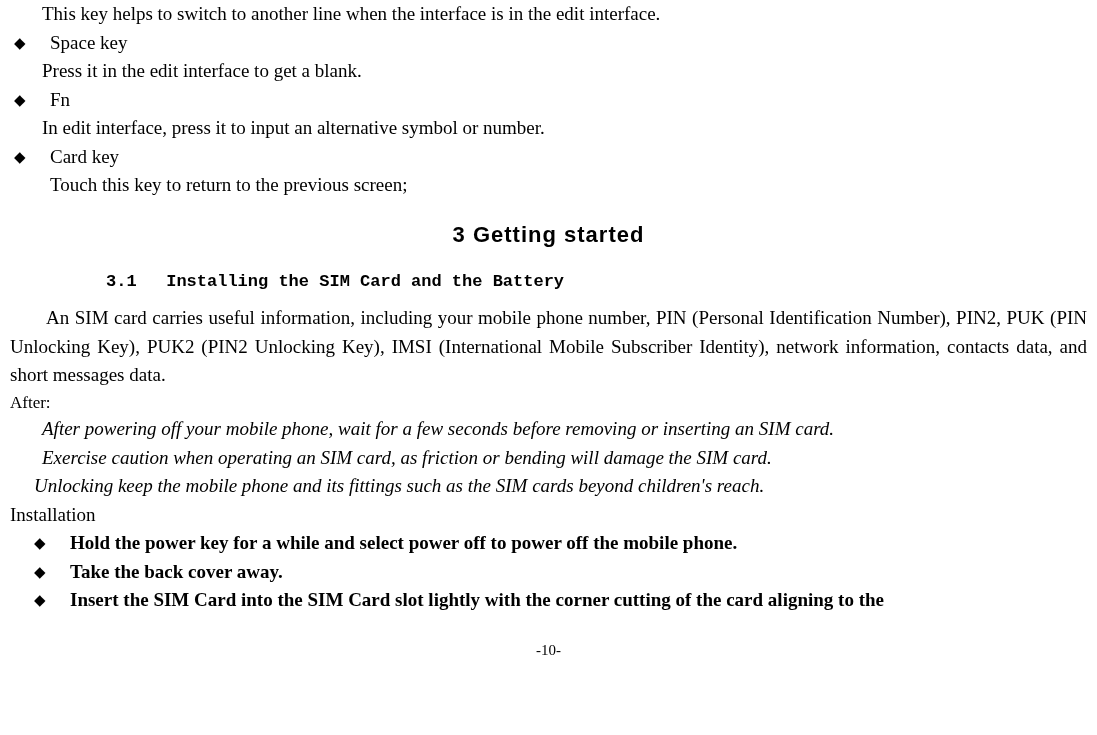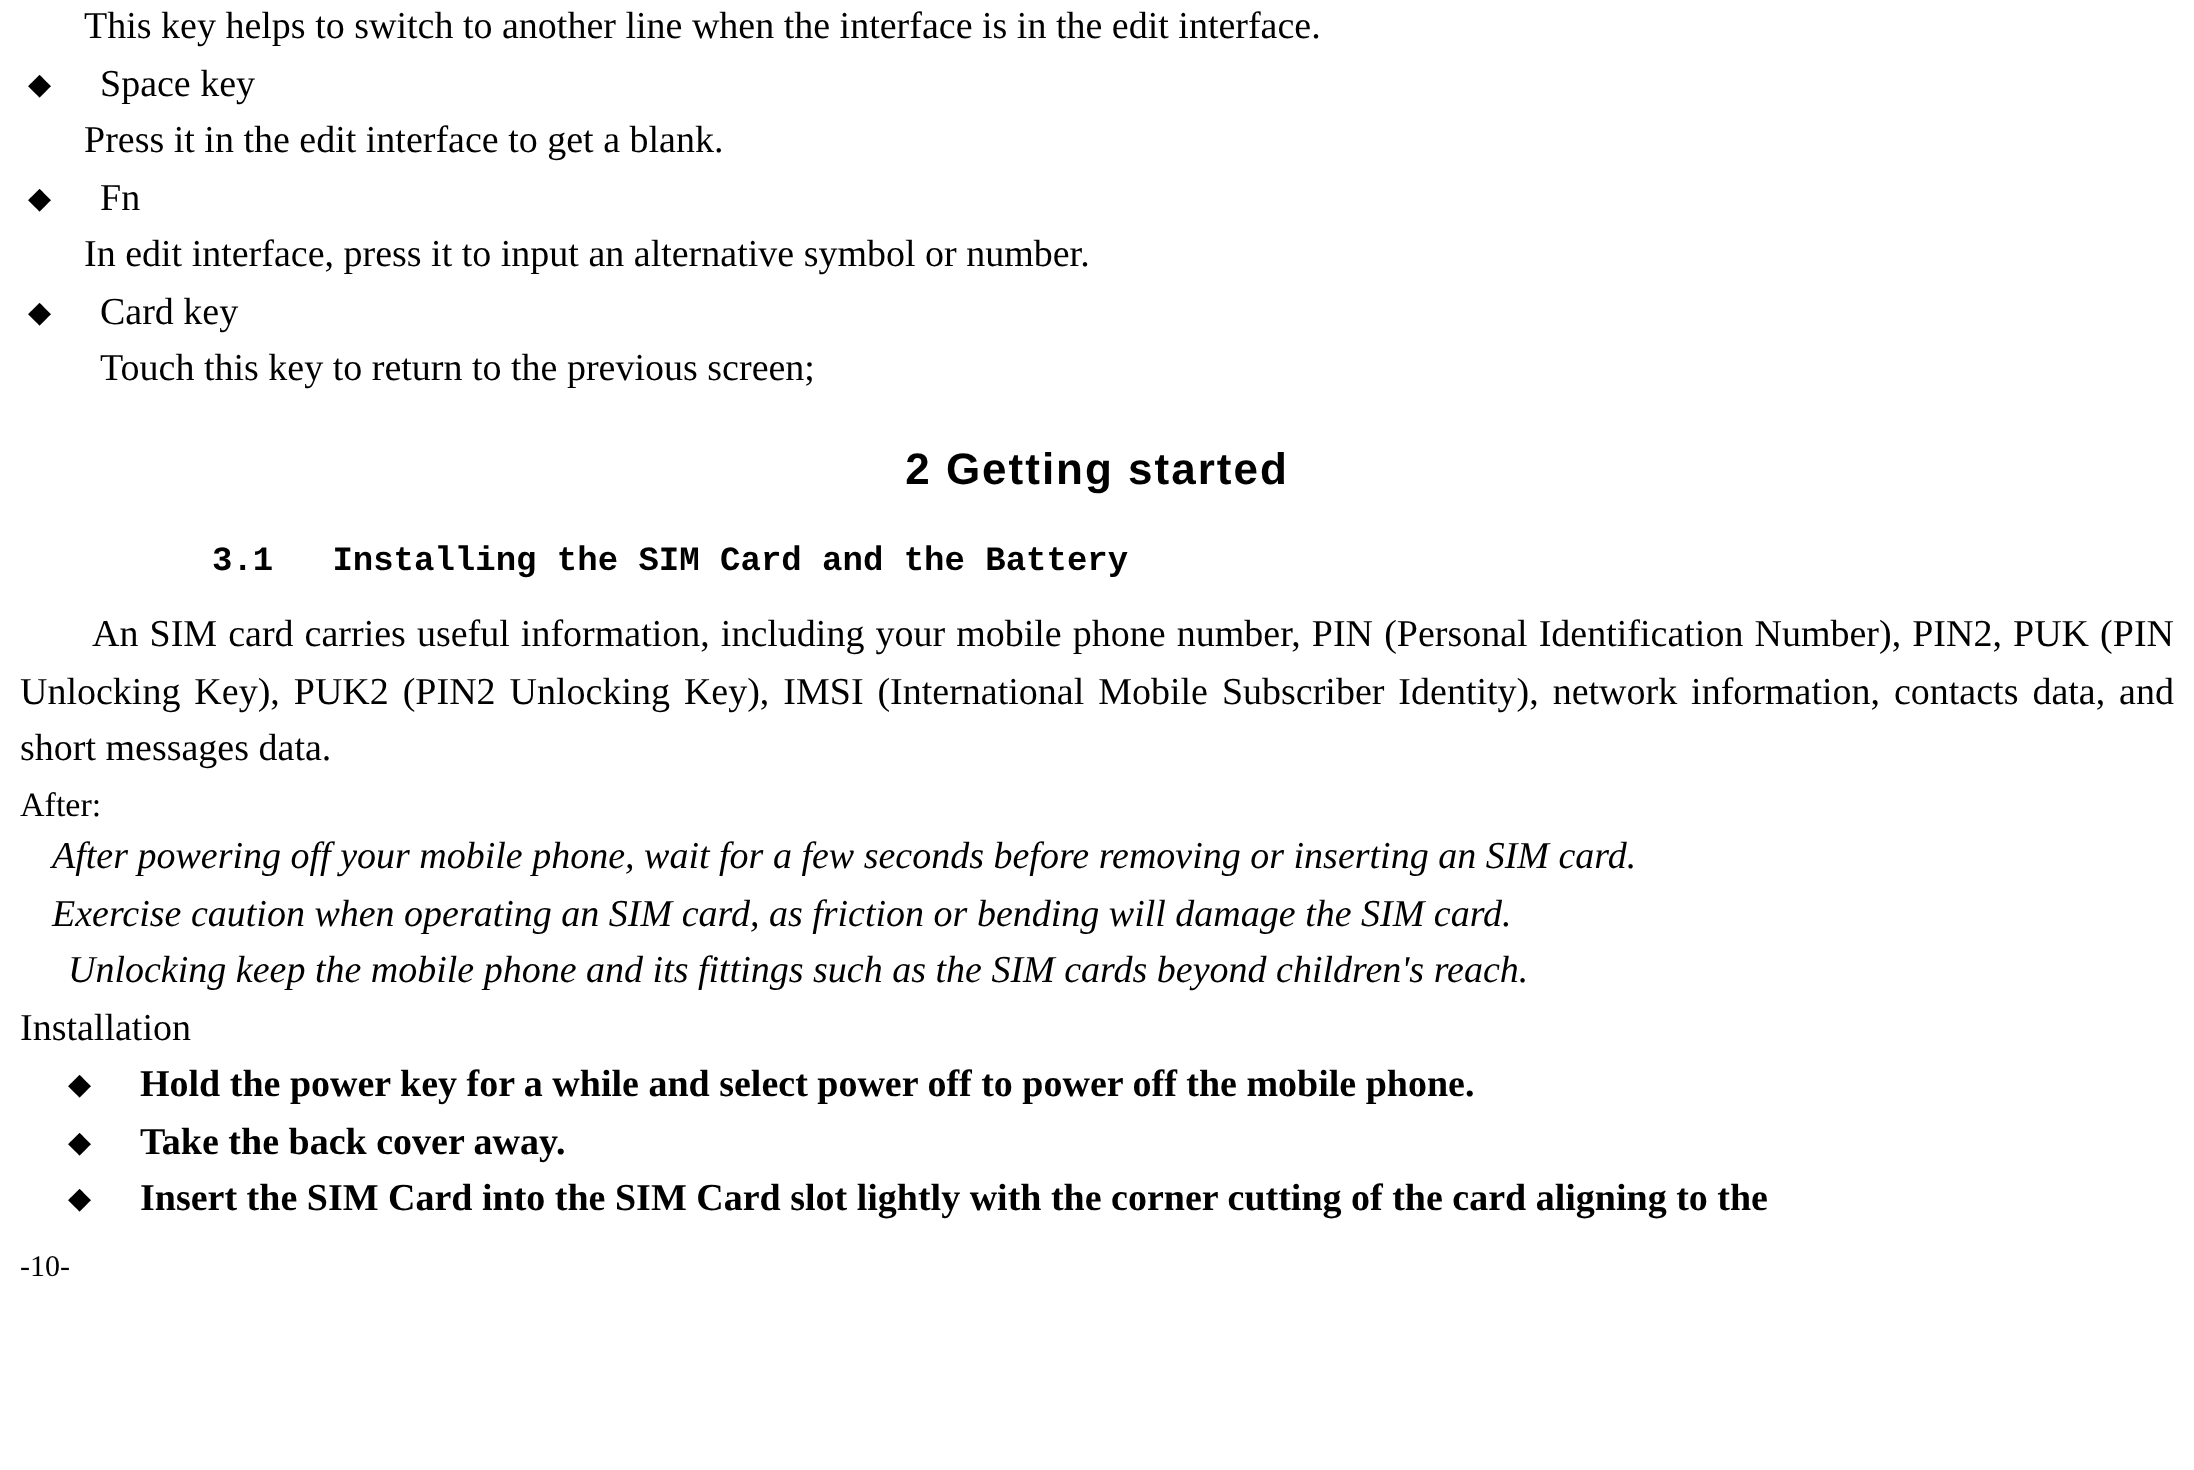--- a/index.html
+++ b/index.html
@@ -57,28 +57,29 @@
   .para-first {
     text-indent: 36px;
   }
   .note-label {
     font-size: 17px;
   }
   .italic {
     font-style: italic;
   }
   .note-indent {
-    margin-left: 16px;
+    margin-left: 32px;
   }
   .note-indent-sm {
     margin-left: 24px;
   }
   .page-num {
+    text-align: center;
     font-size: 15px;
-    margin-top: 8px;
+    margin-top: 24px;
   }
   .bullet2-row {
     display: flex;
     align-items: flex-start;
     text-align: justify;
   }
   .bullet2-mark {
     width: 36px;
     padding-left: 24px;
     font-size: 15px;
@@ -105,21 +106,21 @@
   <div class="bullet-text">Fn</div>
 </div>
 <div class="indent">In edit interface, press it to input an alternative symbol or number.</div>
 
 <div class="bullet-row">
   <div class="bullet-mark">◆</div>
   <div class="bullet-text">Card key</div>
 </div>
 <div class="indent2">Touch this key to return to the previous screen;</div>
 
-<div class="chapter-title">2 Getting started</div>
+<div class="chapter-title">3 Getting started</div>
 
 <div class="section-head">
   <span class="section-num">3.1</span>
   <span>Installing the SIM Card and the Battery</span>
 </div>
 
 <div class="para para-first">An SIM card carries useful information, including your mobile phone number, PIN (Personal Identification Number), PIN2, PUK (PIN Unlocking Key), PUK2 (PIN2 Unlocking Key), IMSI (International Mobile Subscriber Identity), network information, contacts data, and short messages data.</div>
 
 <div class="note-label">After:</div>
 

